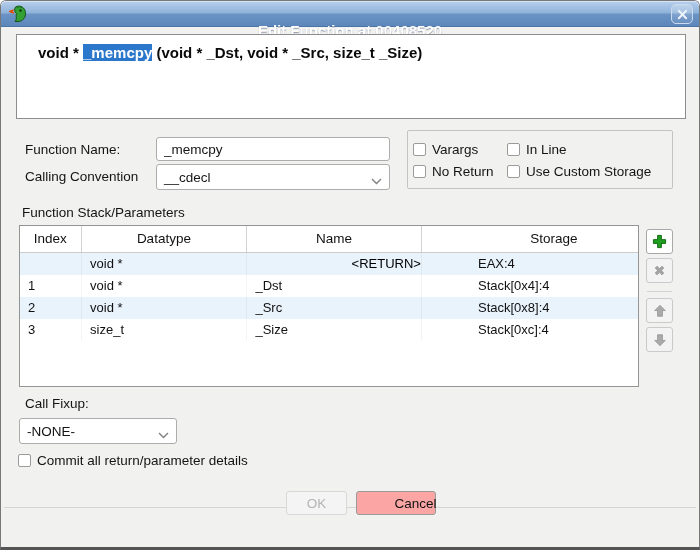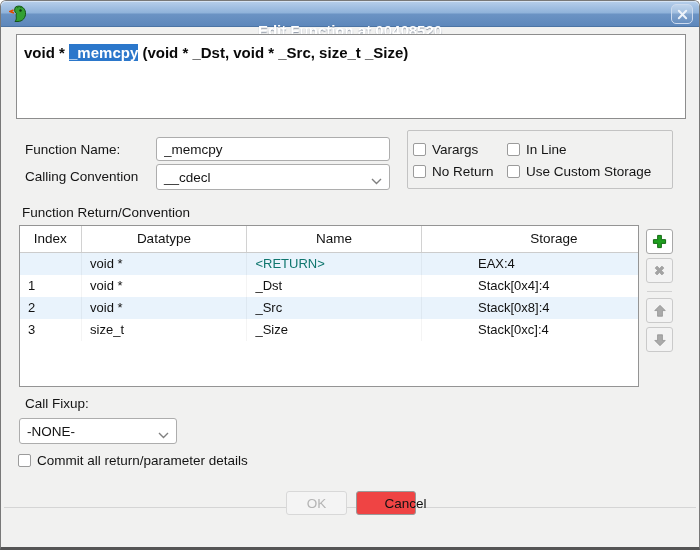--- a/index.html
+++ b/index.html
@@ -33,21 +33,21 @@
     position: absolute; right: 6px; top: 3px; width: 22px; height: 20px;
     border: 1px solid #ccdaee; border-radius: 5px;
     background: linear-gradient(rgba(255,255,255,.25), rgba(255,255,255,.05));
     display: flex; align-items: center; justify-content: center; cursor: pointer;
   }
 
   
   .sig-panel {
     position: absolute; left: 15px; top: 33px; width: 670px; height: 85px;
     background: #ffffff; border: 1px solid #8d8d8d;
-    padding: 9px 7px; font-size: 15px; font-weight: bold; color: #0a0a0a;
+    padding: 9px 21px; font-size: 15px; font-weight: bold; color: #0a0a0a;
     white-space: pre; cursor: text;
   }
   .sig-panel .sel { background: #2b77cb; color: #ffffff; }
 
   
   .lbl { position: absolute; font-size: 13.5px; color: #141414; }
   .tfield {
     position: absolute; height: 24px; background: #ffffff;
     border: 1px solid #adadad; border-radius: 3px;
     font-family: "Liberation Sans", sans-serif;
@@ -92,41 +92,41 @@
   }
   .th:last-child { border-right: none; }
   .trow { display: flex; height: 22px; }
   .trow.alt { background: #e9f3fc; }
   .td {
     font-size: 13px; color: #111111; line-height: 22px; padding-left: 8px;
     border-right: 1px solid rgba(0,0,0,0.045); overflow: hidden; white-space: nowrap;
   }
   .td:last-child { border-right: none; }
   .c0 { width: 67px; } .c1 { width: 180px; } .c2 { width: 190px; } .c3 { width: 183px; margin-left: 48px; }
-  .muted { color: #0f766e; }
+  .muted { color: #000000; text-align: right; }
 
   
   .sbtn {
     position: absolute; left: 645px; width: 27px; height: 25px;
     border-radius: 3px; display: flex; align-items: center; justify-content: center;
     cursor: pointer;
   }
   .sbtn.enabled { background: #ffffff; border: 1px solid #a8a8a8; }
   .sbtn.dim { background: #f3f3f3; border: 1px solid #cacaca; }
   .side-sep { position: absolute; left: 646px; top: 290px; width: 25px; height: 1px; background: #d2d2d2; }
 
   
   .footer-sep { position: absolute; left: 3px; right: 3px; top: 506px; height: 1px; background: #d5d5d5; }
   .btn {
     position: absolute; top: 490px; height: 24px; border-radius: 3px;
     font-family: "Liberation Sans", sans-serif; font-size: 13.5px;
     display: flex; align-items: center; justify-content: center;
   }
   .btn.ok { left: 285px; width: 61px; background: #f4f4f4; border: 1px solid #d8d8d8; color: #b4b4b4; }
-  .btn.cancel { left: 355px; width: 60px; background: #ef4444; border: 1px solid #9a9a9a; color: #111111; cursor: pointer; padding-left: 39px; }
+  .btn.cancel { left: 355px; width: 80px; background: #fca5a5; border: 1px solid #9a9a9a; color: #111111; cursor: pointer; padding-left: 39px; }
 </style>
 </head>
 <body>
 
 <div class="window">
 
   <div class="titlebar">
     <span class="app-icon">
       <svg width="20" height="20" viewBox="0 0 20 20">
         <path d="M5 9 L1 7.5 L4.5 6" fill="none" stroke="#e04a00" stroke-width="1.6"></path>
@@ -174,21 +174,21 @@
         <span class="cbbox"></span>
         <span class="cblabel">No Return</span>
       </span>
       <span class="cbitem">
         <span class="cbbox"></span>
         <span class="cblabel">Use Custom Storage</span>
       </span>
     </div>
   </div>
 
-  <div class="params-label">Function Return/Convention</div>
+  <div class="params-label">Function Stack/Parameters</div>
 
   <div class="ptable">
     <div class="thead">
       <div class="th c0">Index</div>
       <div class="th c1">Datatype</div>
       <div class="th c2">Name</div>
       <div class="th c3">Storage</div>
     </div>
     <div class="trow alt">
       <div class="td c0"></div>

